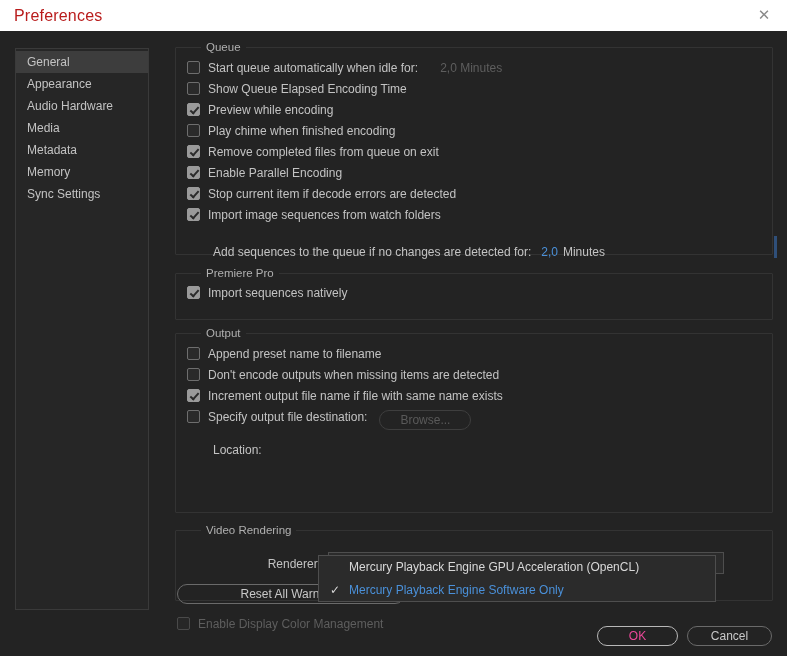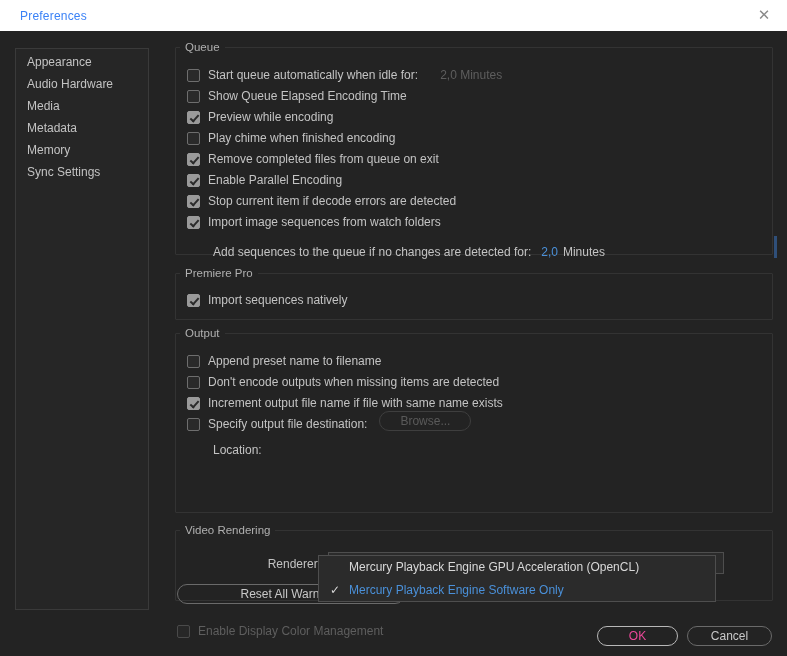--- a/index.html
+++ b/index.html
@@ -18,23 +18,23 @@
   
   .titlebar {
     position: absolute;
     left: 0; top: 0;
     width: 787px; height: 31px;
     background: #ffffff;
     display: flex;
     align-items: center;
   }
   .titlebar-title {
-    margin-left: 20px;
-    font-size: 12px;
-    color: #3b82f6;
+    margin-left: 14px;
+    font-size: 16px;
+    color: #b91c1c;
     letter-spacing: .2px;
   }
   .titlebar-close {
     position: absolute;
     right: 0; top: 0;
     width: 46px; height: 31px;
     display: flex; align-items: center; justify-content: center;
     color: #8a8a8a;
     font-size: 15px;
     font-family: "DejaVu Sans", sans-serif;
@@ -85,31 +85,31 @@
   }
 
   
   .group {
     position: absolute;
     border: 1px solid #333333;
     border-radius: 1px;
   }
   .group-label {
     position: absolute;
-    top: -7px; left: 4px;
+    top: -7px; left: 25px;
     background: #232323;
     padding: 0 5px;
     font-size: 11.5px;
     color: #b0b0b0;
   }
 
   
   .cb-row {
     display: flex;
-    align-items: flex-end;
+    align-items: flex-start;
     height: 21px;
     white-space: nowrap;
   }
   .cb {
     width: 13px; height: 13px;
     border: 1px solid #6e6e6e;
     background: #2a2a2a;
     border-radius: 2px;
     margin-right: 8px;
     flex: none;
@@ -232,20 +232,23 @@
 <body>
 
 <div class="titlebar">
   <span class="titlebar-title">Preferences</span>
   <div class="titlebar-close">✕</div>
 </div>
 
 <div class="dialog">
 
   <div class="sidebar">
+    <div class="sidebar-item selected">
+      <span>General</span>
+    </div>
     <div class="sidebar-item">
       <span>Appearance</span>
     </div>
     <div class="sidebar-item">
       <span>Audio Hardware</span>
     </div>
     <div class="sidebar-item">
       <span>Media</span>
     </div>
     <div class="sidebar-item">

